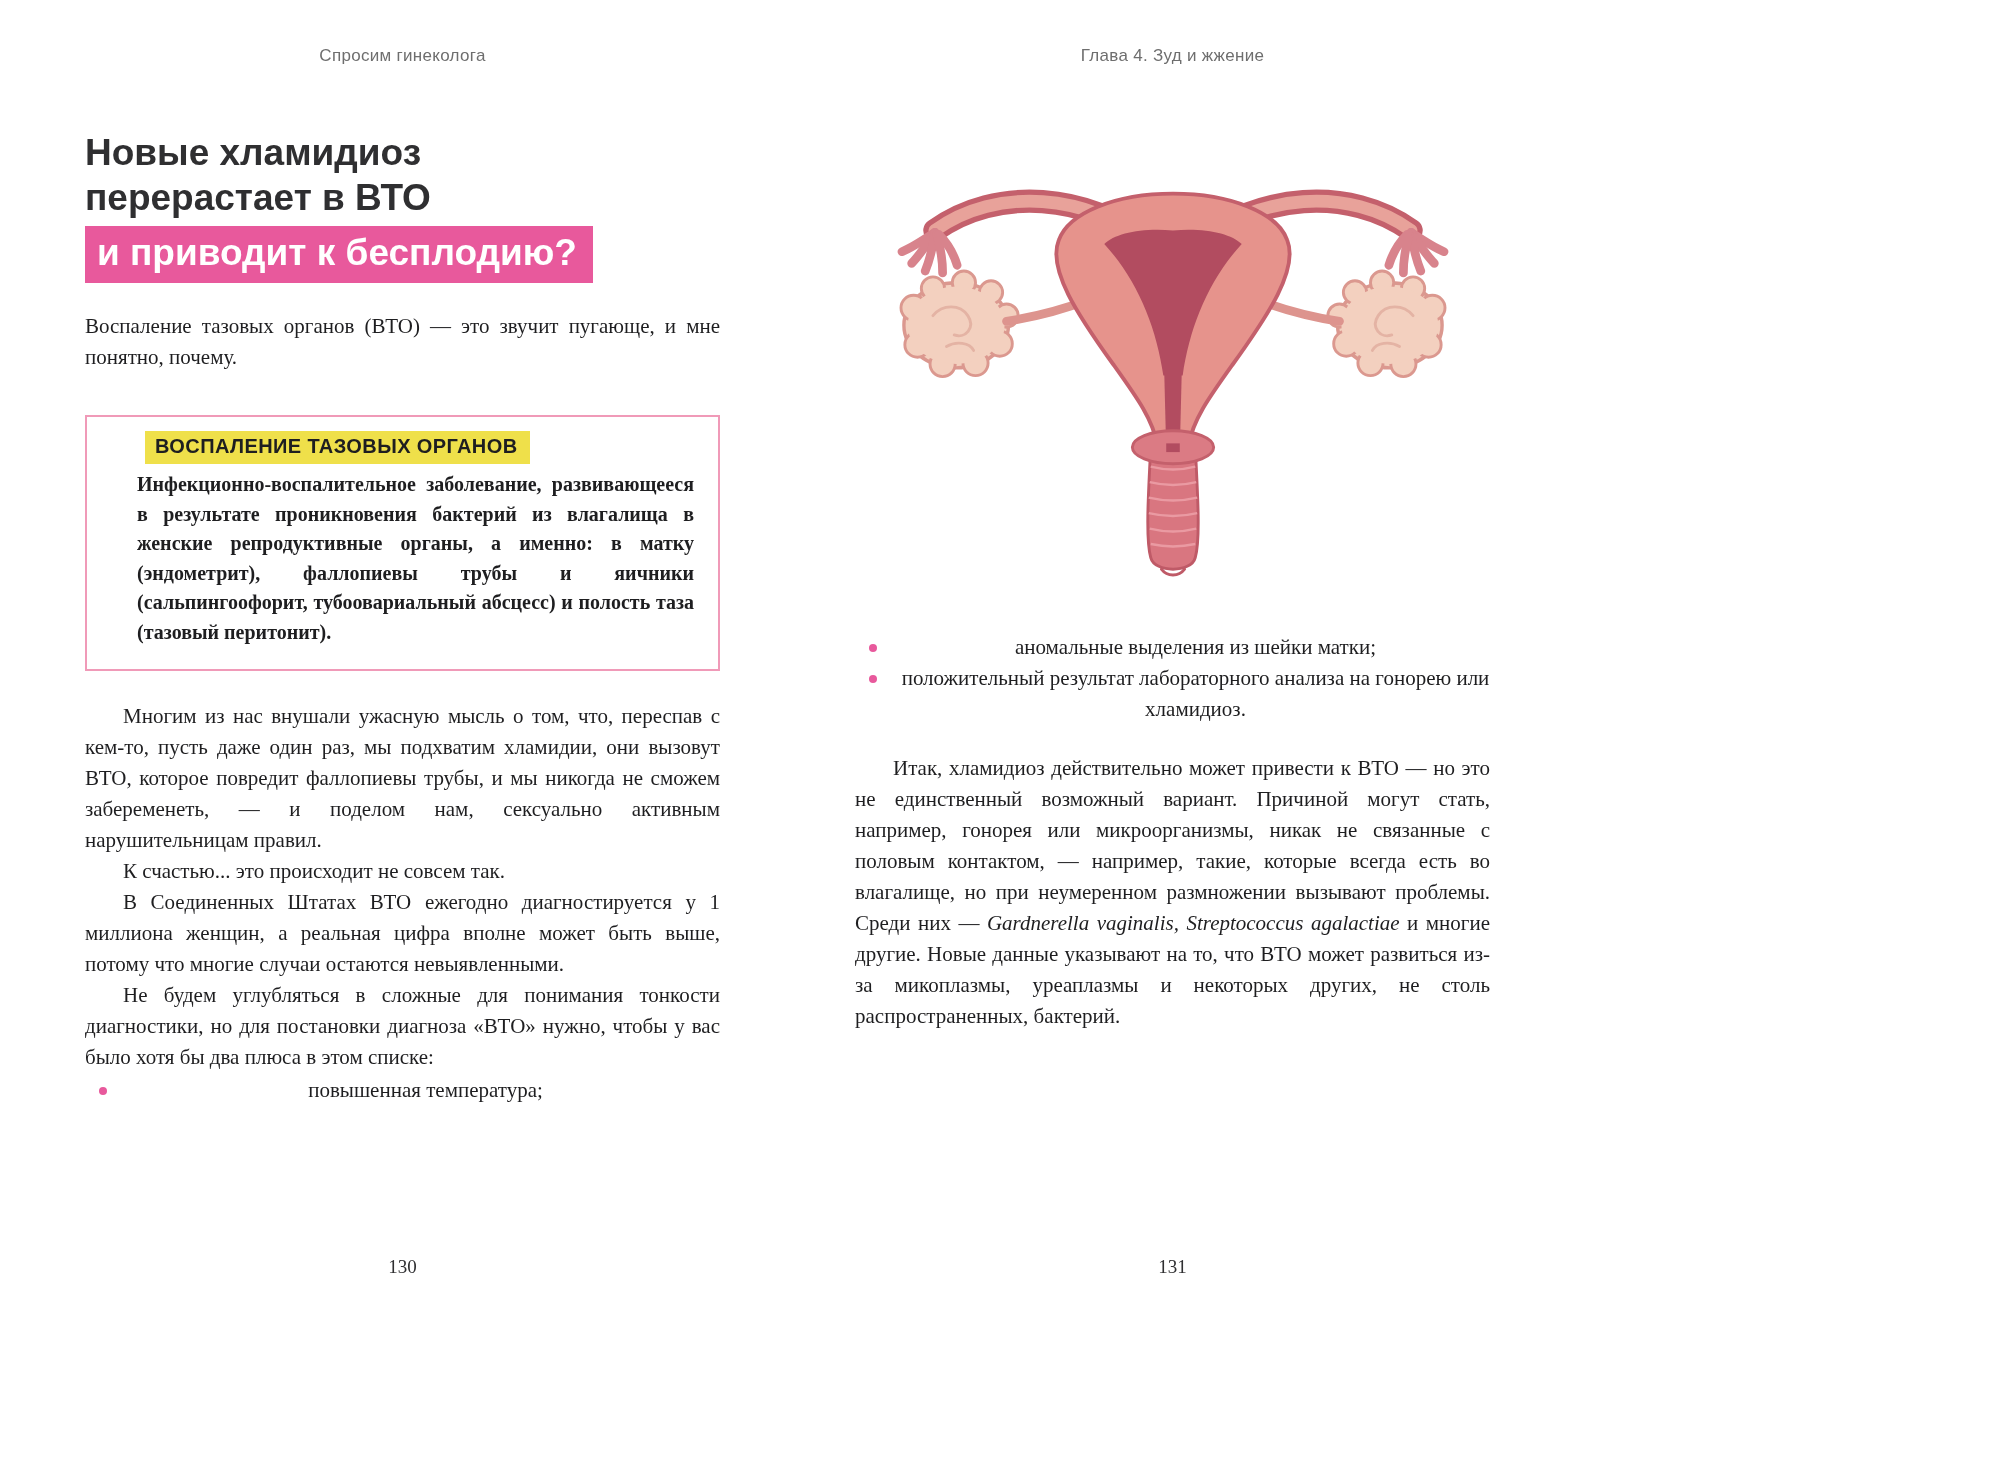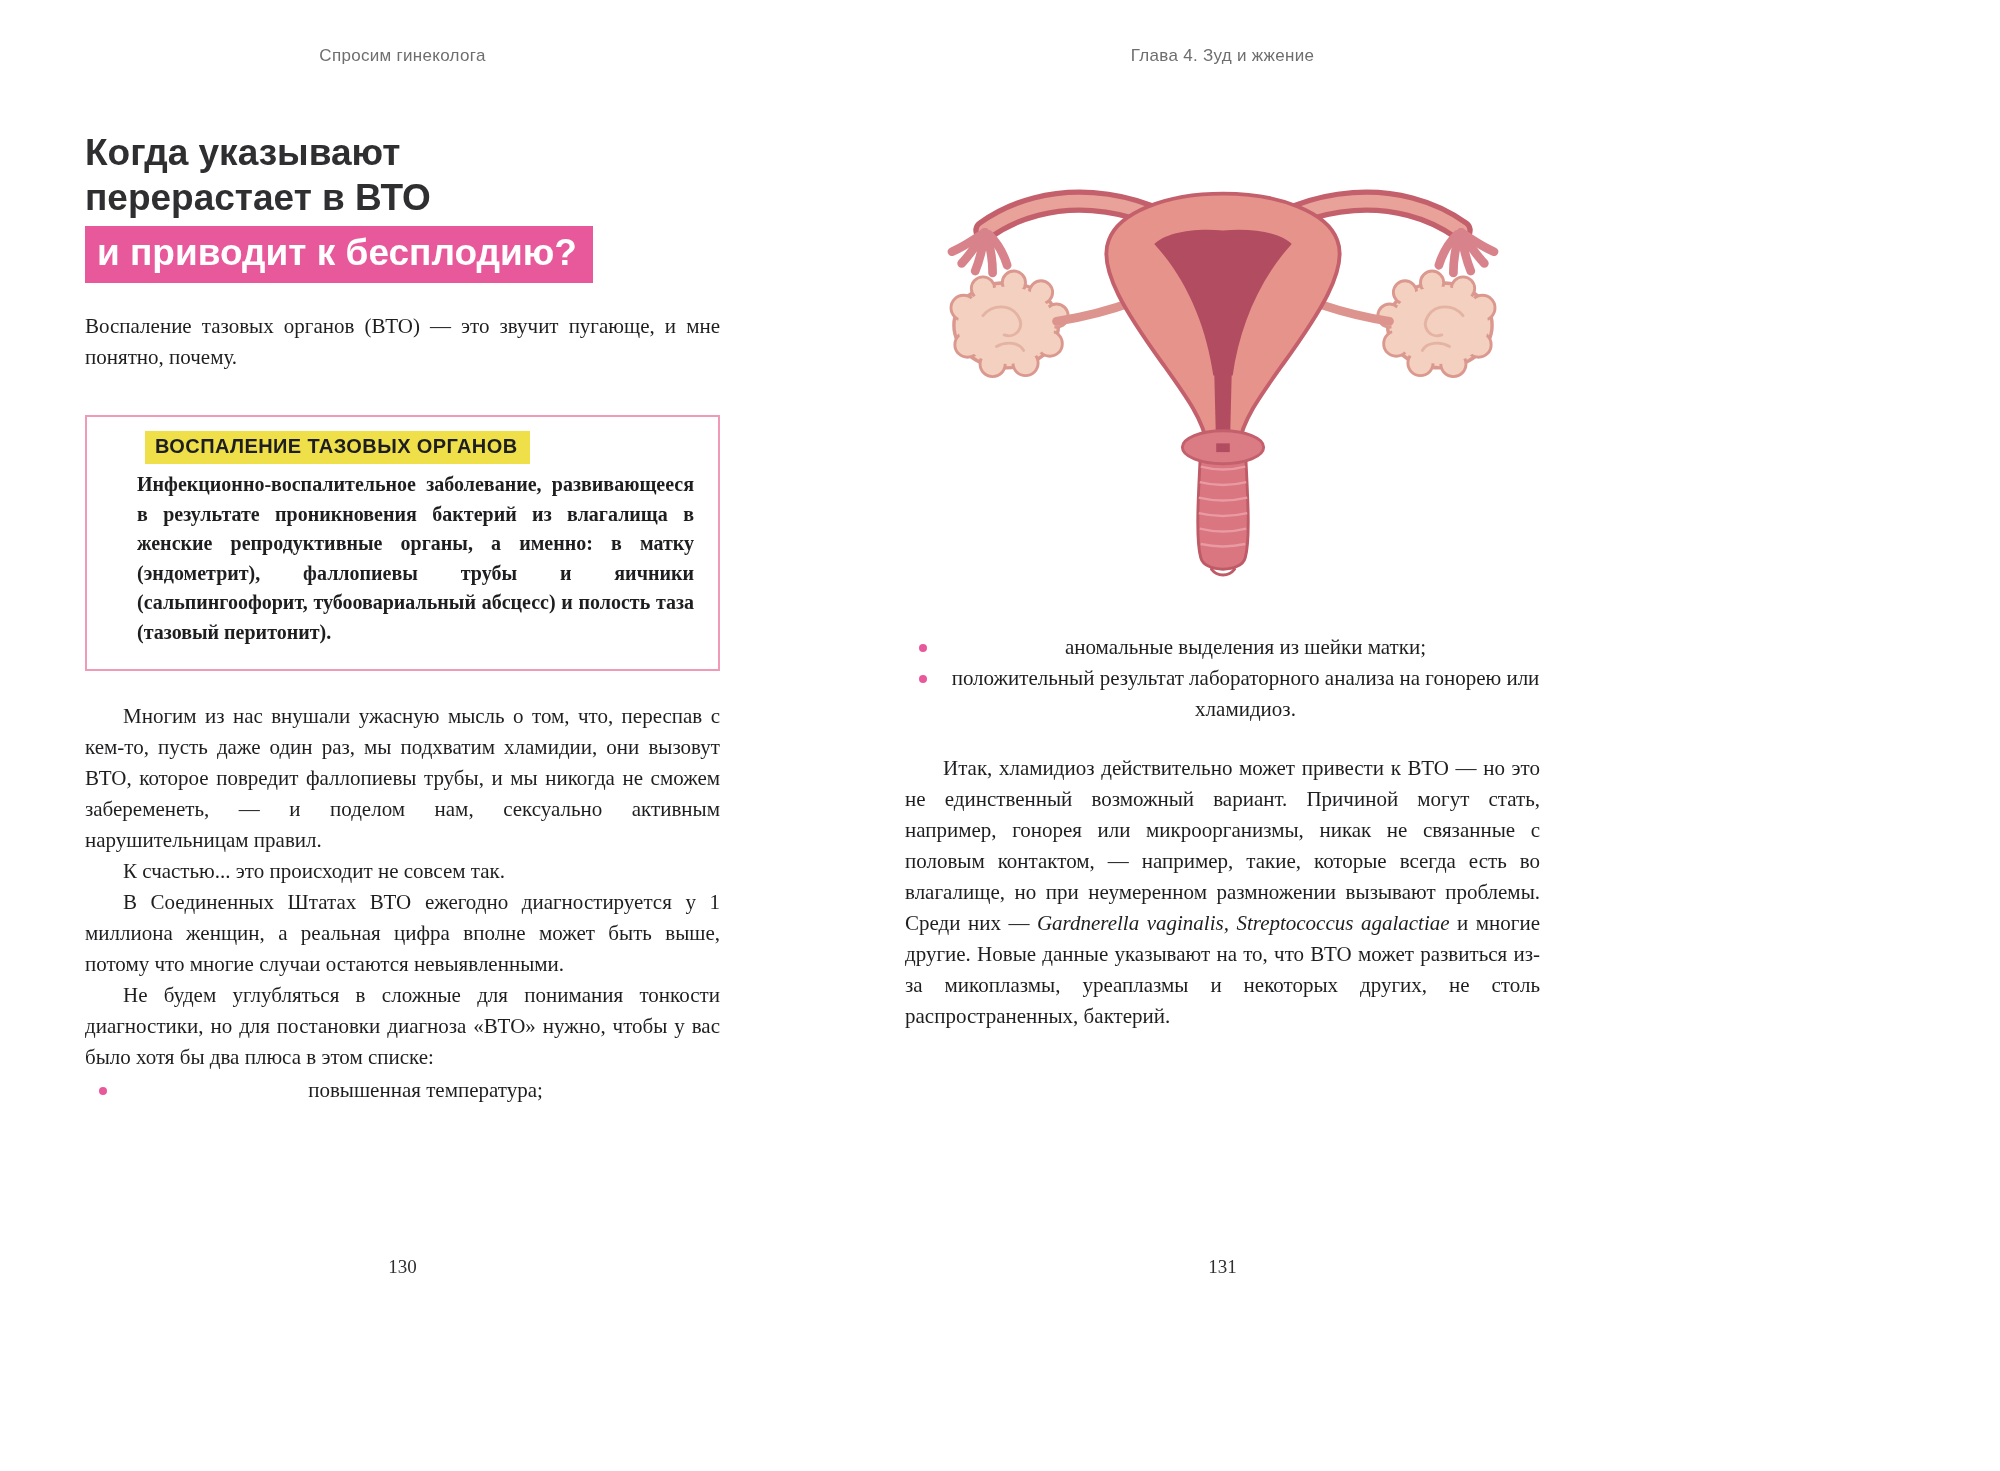--- a/index.html
+++ b/index.html
@@ -9,21 +9,21 @@
     position:relative;
     width:2000px;
     height:1316px;
     background:#ffffff;
     font-family:"Liberation Serif", serif;
     color:#1e1e20;
     overflow:hidden;
   }
   .page { position:absolute; top:0; height:100%; width:635px; }
   .page-left  { left:85px; }
-  .page-right { left:905px; }
+  .page-right { left:855px; }
 
   .running-header {
     margin-top:46px;
     text-align:center;
     font-family:"Liberation Sans", sans-serif;
     font-size:17px;
     color:#6e6e6e;
     letter-spacing:0.3px;
   }
 
@@ -111,21 +111,21 @@
 </head>
 <body>
 
 <div class="spread">
 
   <section class="page page-left">
 
     <div class="running-header">Спросим гинеколога</div>
 
     <h1 class="title">
-      <span class="title-line">Когда указывают</span>
+      <span class="title-line">Новые хламидиоз</span>
       <span class="title-line">перерастает в ВТО</span>
       <span class="title-highlight">и приводит к бесплодию?</span>
     </h1>
 
     <p class="body intro">Воспаление тазовых органов (ВТО) — это звучит пугающе, и мне понятно, почему.</p>
 
     <aside class="defbox">
       <div>
         <span class="defbox-heading">ВОСПАЛЕНИЕ ТАЗОВЫХ ОРГАНОВ</span>
       </div>

